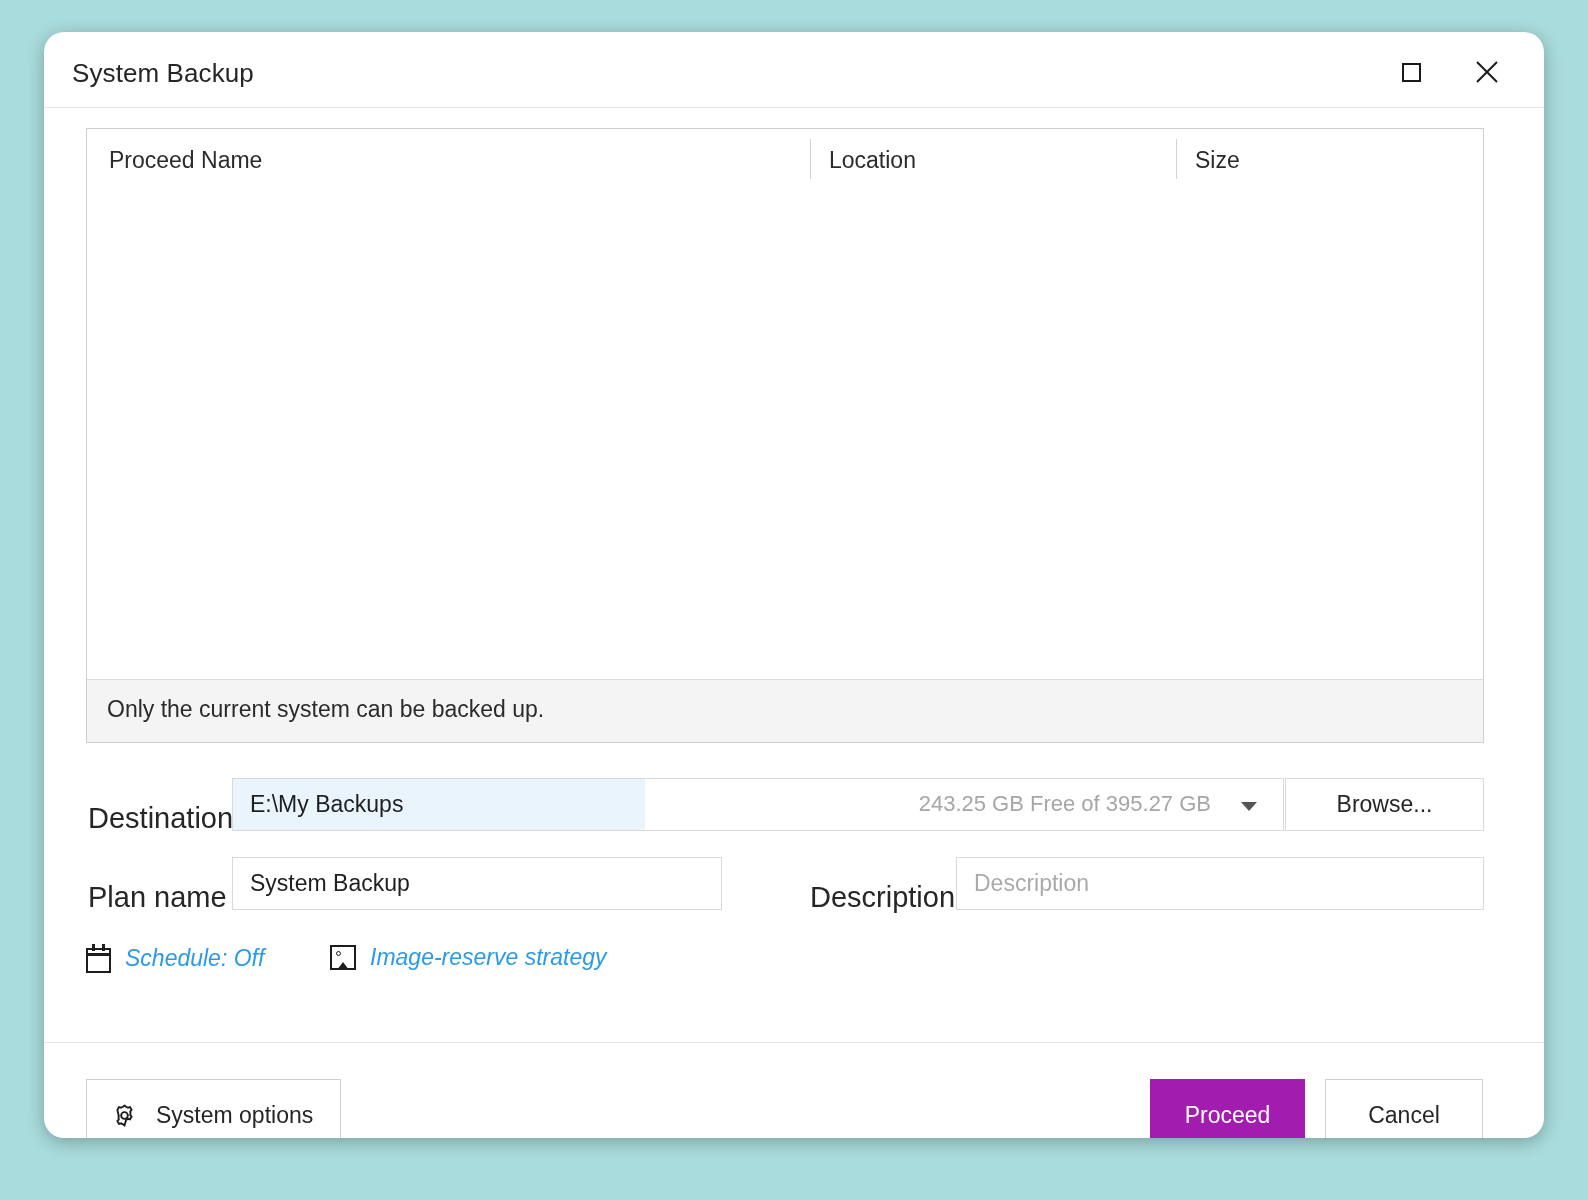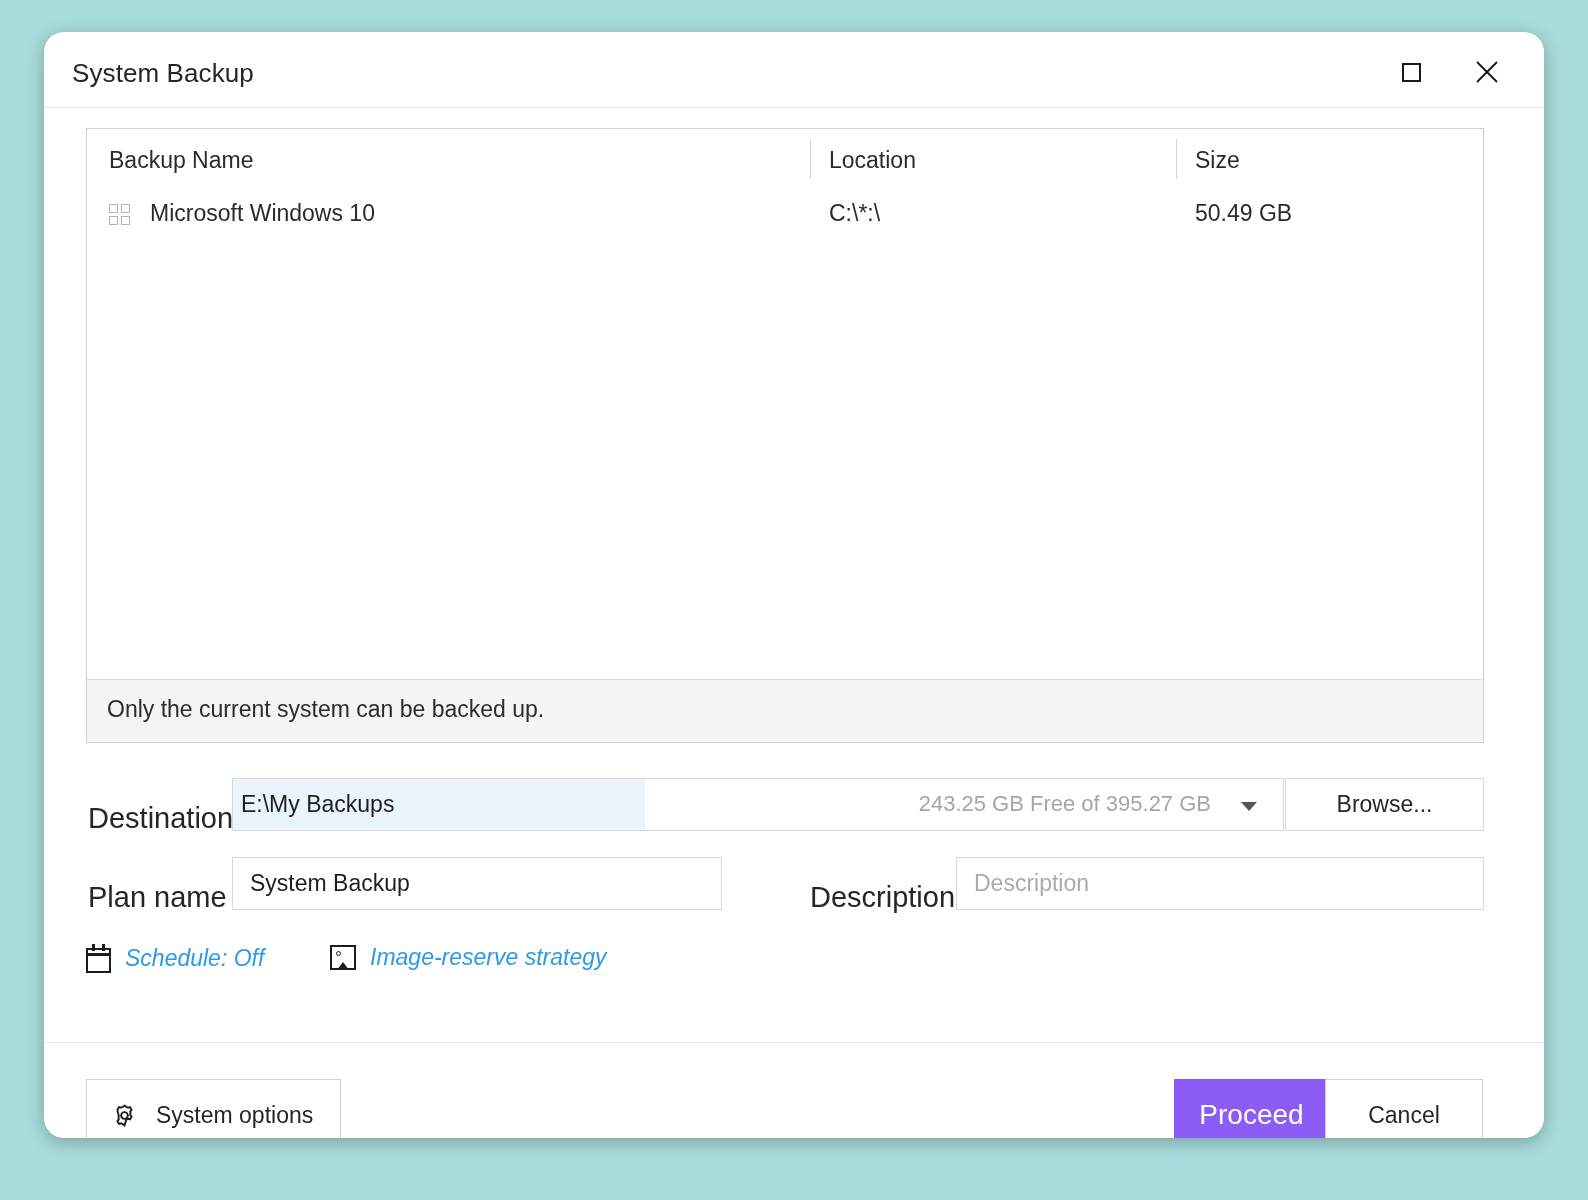--- a/index.html
+++ b/index.html
@@ -166,21 +166,21 @@
   .dest-value {
     position: absolute;
     left: 0;
     top: 0;
     width: 412px;
     height: 100%;
     background: #eaf4fd;
     box-sizing: border-box;
     display: flex;
     align-items: center;
-    padding-left: 8px;
+    padding-left: 17px;
     font-size: 23px;
     color: #1f1f1f;
   }
   .dest-free {
     position: absolute;
     right: 72px;
     top: 12px;
     font-size: 22px;
     color: #a6a6a6;
   }
@@ -343,28 +343,27 @@
     font-size: 23px;
     color: #262626;
     margin-left: 18px;
   }
   .proceed-btn {
     position: absolute;
     left: 1106px;
     top: 1047px;
     width: 155px;
     height: 72px;
-    background: #8b5cf6;
+    background: #a21caf;
     display: flex;
     align-items: center;
     justify-content: center;
-    font-size: 28px;
+    font-size: 23px;
     color: #ffffff;
     cursor: default;
-    margin-left: 24px;
   }
   .cancel-btn {
     position: absolute;
     left: 1281px;
     top: 1047px;
     width: 158px;
     height: 72px;
     border: 1px solid #cfcfcf;
     box-sizing: border-box;
     background: #fff;
@@ -394,36 +393,25 @@
         <line x1="23" y1="3" x2="3" y2="23" stroke="#1a1a1a" stroke-width="2"></line>
       </svg>
     </div>
   </div>
 
   <div class="list-panel">
 
     <div class="list-head">
       <div class="col-divider d1"></div>
       <div class="col-divider d2"></div>
-      <div class="th c1">Backup Name</div>
+      <div class="th c1">Proceed Name</div>
       <div class="th c2">Location</div>
       <div class="th c3">Size</div>
     </div>
 
-    <div class="list-row">
-      <span class="win-logo">
-        <i></i>
-          <i></i>
-          <i></i>
-          <i></i>
-      </span>
-      <div class="td c1">Microsoft Windows 10</div>
-      <div class="td c2">C:\*:\</div>
-      <div class="td c3">50.49 GB</div>
-    </div>
 
     <div class="list-note">
       <span>Only the current system can be backed up.</span>
     </div>
   </div>
 
   <div class="form-label dest-label">Destination</div>
   <div class="dest-combo">
     <div class="dest-value">E:\My Backups</div>
     <div class="dest-free">243.25 GB Free of 395.27 GB</div>

